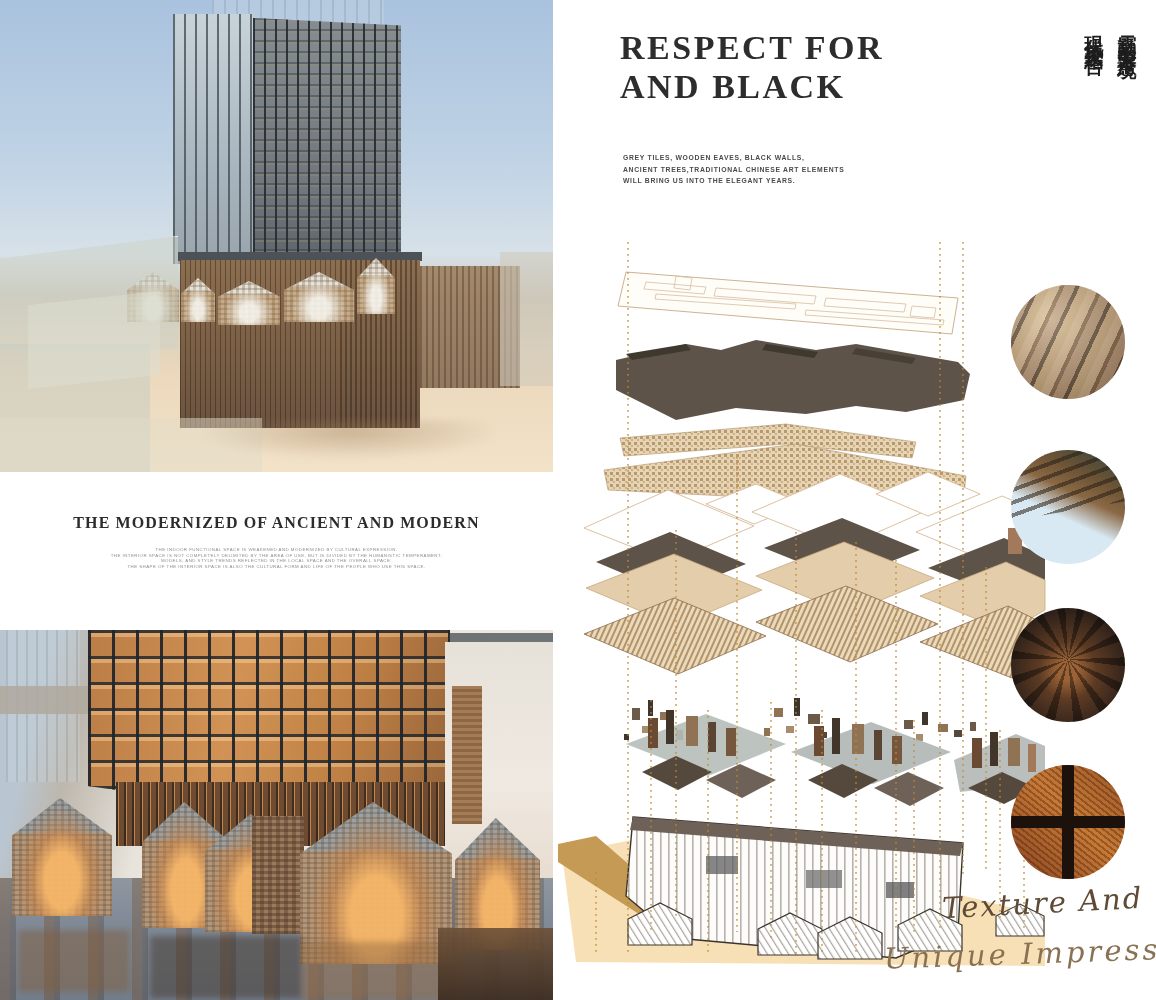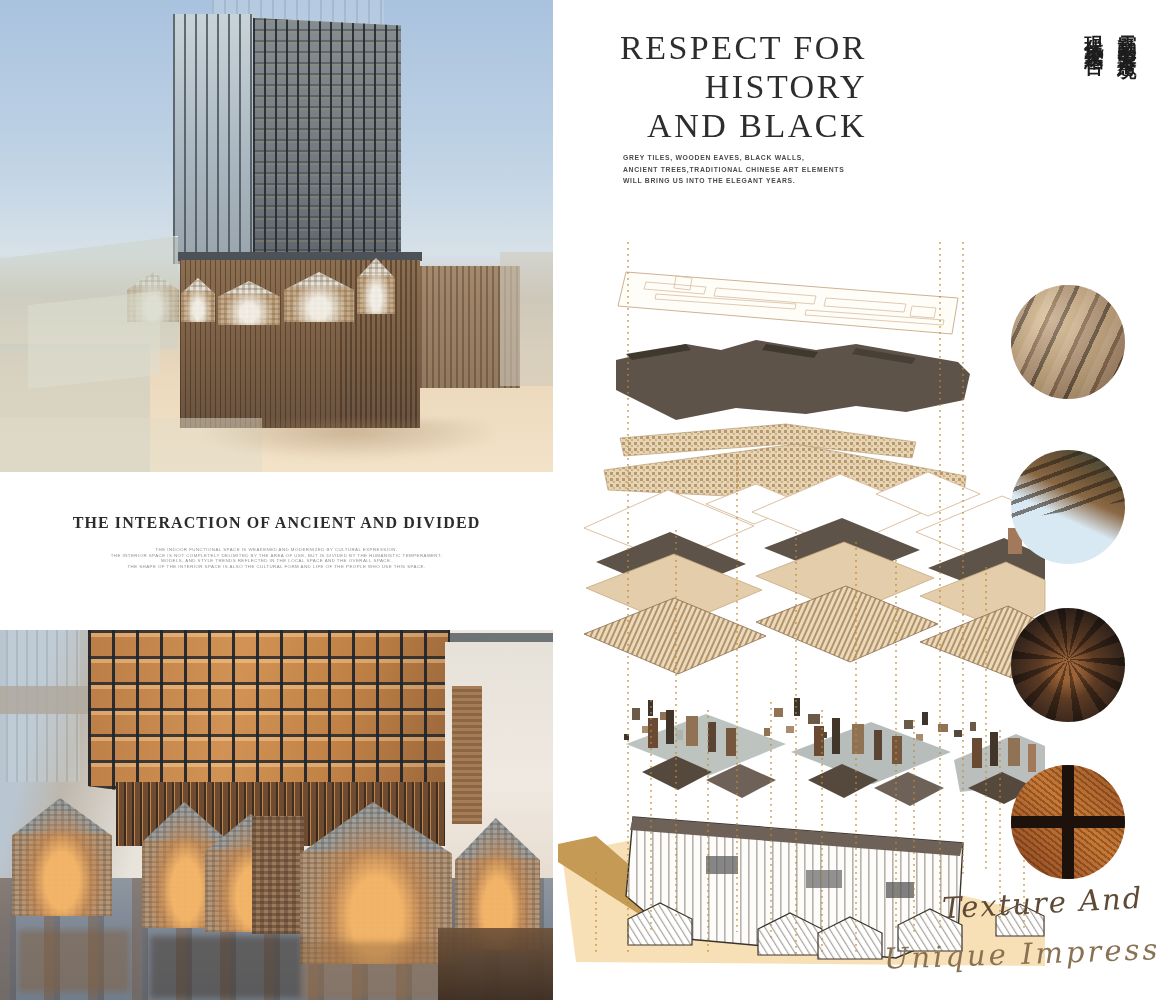--- a/index.html
+++ b/index.html
@@ -3,22 +3,22 @@
 <meta charset="utf-8">
 <style>
   html,body{margin:0;padding:0;background:#ffffff;}
   .board{position:relative;width:1156px;height:1000px;background:#fff;overflow:hidden;
          font-family:"Liberation Sans",sans-serif;}
   .abs{position:absolute;}
   .render{position:absolute;overflow:hidden;background:#fff;margin:0;padding:0;border:0;}
 
   
   .title-block{position:absolute;left:620px;top:28px;color:#2d2d2d;
-    font-family:"Liberation Serif",serif;font-weight:400;font-size:34px;
-    line-height:39px;letter-spacing:2.5px;text-align:right;}
+    font-family:"Liberation Serif",serif;font-weight:700;font-size:34px;
+    line-height:39px;letter-spacing:2.5px;}
   .title-block span{display:block;}
   .subtitle-block{position:absolute;left:623px;top:152px;color:#4a4a4a;
     font-size:6.8px;font-weight:700;letter-spacing:.7px;line-height:11.5px;}
   .vertical-caption{position:absolute;left:1082px;top:20px;height:180px;display:flex;
     gap:7px;color:#1d1d1d;font-family:"DejaVu Sans",sans-serif;font-size:19px;}
   .vertical-caption span{writing-mode:vertical-rl;letter-spacing:4px;font-weight:600;}
 
   
   .interaction{position:absolute;left:0;top:514px;width:553px;text-align:center;color:#2c2c2c;}
   .interaction h2{margin:0;font-family:"Liberation Serif",serif;font-weight:700;
@@ -85,21 +85,21 @@
     <div class="abs" style="left:0;top:236px;width:178px;height:112px;
       clip-path:polygon(0 20%,100% 0,100% 100%,0 100%);background:rgba(206,212,198,.55);border-top:1px solid rgba(255,255,255,.8);"></div>
     <div class="abs" style="left:0;top:344px;width:150px;height:128px;background:rgba(196,204,196,.5);"></div>
     <div class="abs" style="left:28px;top:298px;width:132px;height:84px;transform:skewY(-6deg);background:rgba(222,224,210,.5);"></div>
     <div class="abs" style="left:0;top:418px;width:262px;height:54px;background:rgba(226,220,200,.5);"></div>
     <div class="abs" style="left:200px;top:420px;width:300px;height:40px;background:
       radial-gradient(ellipse at 50% 30%, rgba(150,118,82,.4), rgba(0,0,0,0) 70%);filter:blur(3px);"></div>
   </figure>
 
   <section class="interaction">
-    <h2>THE INTERACTION OF ANCIENT AND DIVIDED</h2>
+    <h2>THE MODERNIZED OF ANCIENT AND MODERN</h2>
     <div class="body">
       <div>THE INDOOR FUNCTIONAL SPACE IS WEAKENED AND MODERNIZED BY CULTURAL EXPRESSION.</div>
       <div>THE INTERIOR SPACE IS NOT COMPLETELY DELIMITED BY THE AREA OF USE, BUT IS DIVIDED BY THE HUMANISTIC TEMPERAMENT,</div>
       <div>MODELS, AND STYLE TRENDS REFLECTED IN THE LOCAL SPACE AND THE OVERALL SPACE.</div>
       <div>THE SHAPE OF THE INTERIOR SPACE IS ALSO THE CULTURAL FORM AND LIFE OF THE PEOPLE WHO USE THIS SPACE.</div>
     </div>
   </section>
 
   <figure class="render" style="left:0;top:630px;width:553px;height:370px;">
     <div class="abs" style="inset:0;background:
@@ -133,21 +133,20 @@
     <div class="house-dusk" style="left:455px;top:188px;width:85px;height:132px;"></div>
     <div class="abs" style="left:18px;top:300px;width:112px;height:62px;filter:blur(3px);background:rgba(128,94,62,.5);"></div>
     <div class="abs" style="left:150px;top:306px;width:152px;height:62px;filter:blur(3px);background:rgba(62,46,34,.45);"></div>
     <div class="abs" style="left:302px;top:312px;width:162px;height:58px;filter:blur(3px);background:rgba(150,108,68,.5);"></div>
     <div class="abs" style="left:438px;top:298px;width:115px;height:72px;background:
       linear-gradient(180deg, rgba(108,80,56,.9), rgba(62,46,34,.95));"></div>
   </figure>
 
   <h1 class="title-block" style="margin:0;">
     <span>RESPECT FOR</span>
-    <span>HISTORY</span>
     <span>AND BLACK</span>
   </h1>
   <div class="subtitle-block">
     <div>GREY TILES, WOODEN EAVES, BLACK WALLS,</div>
     <div>ANCIENT TREES,TRADITIONAL CHINESE ART ELEMENTS</div>
     <div>WILL BRING US INTO THE ELEGANT YEARS.</div>
   </div>
   <div class="vertical-caption">
     <span>現代美學結合</span>
     <span>靈動的東方意境</span>

